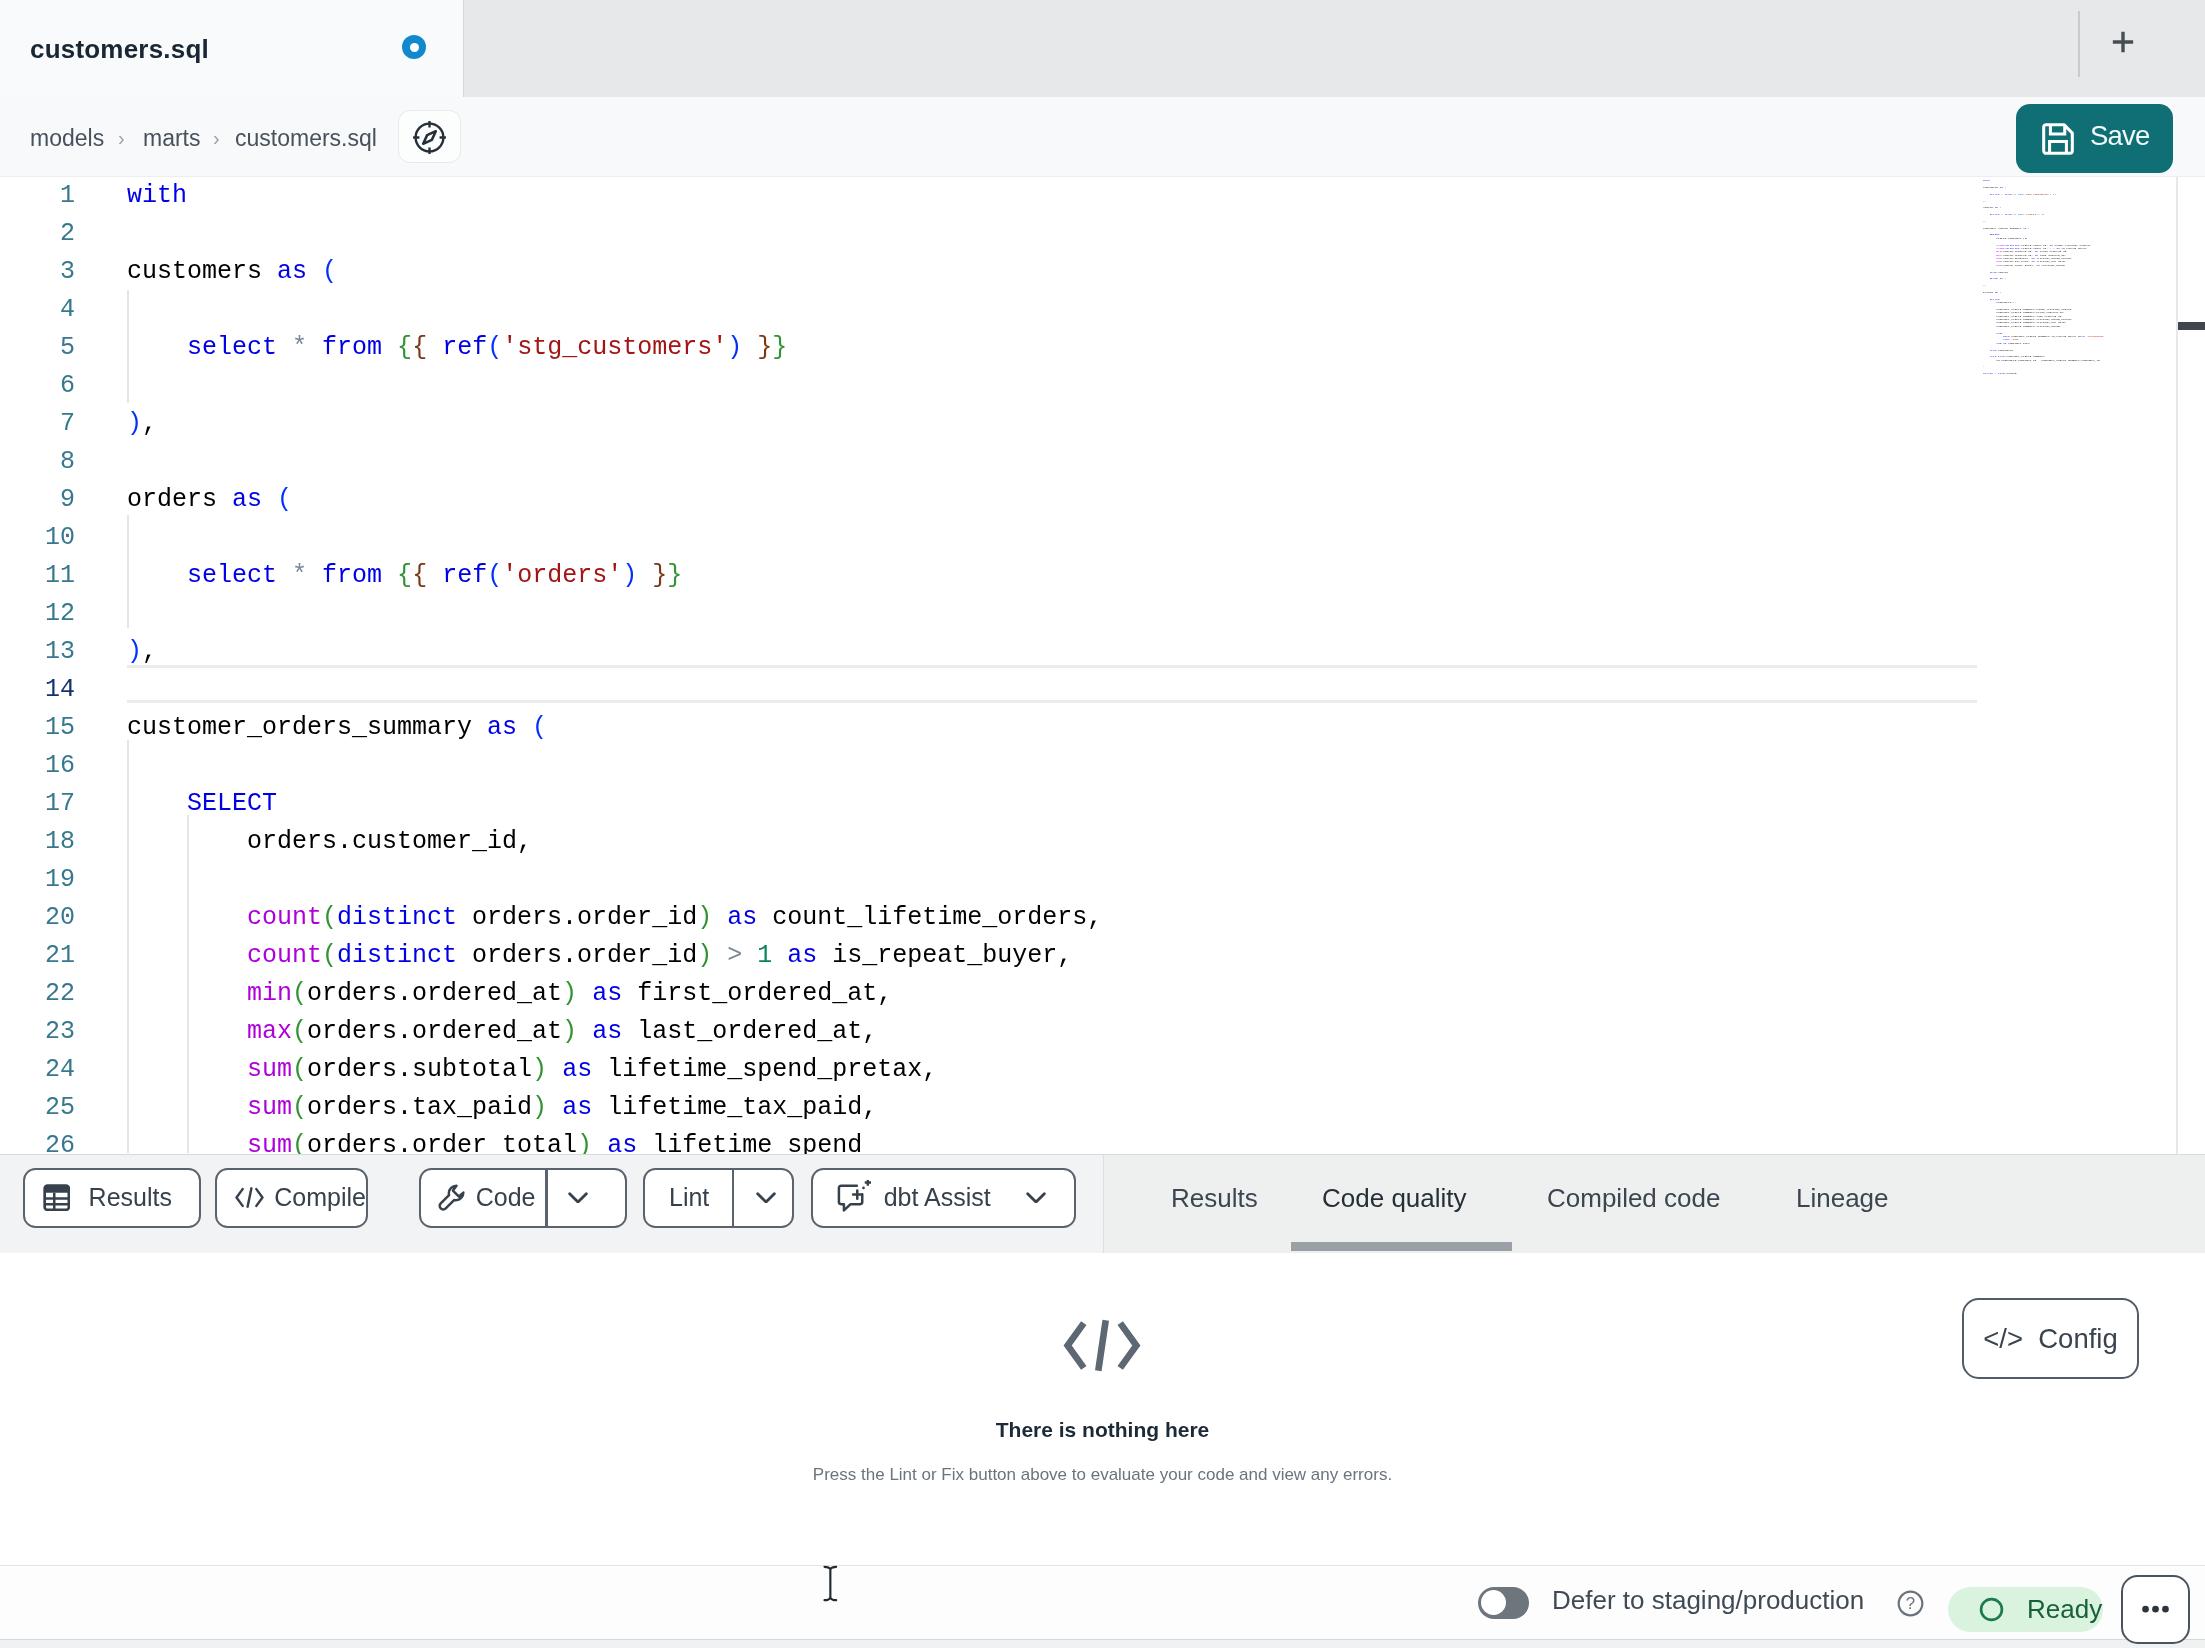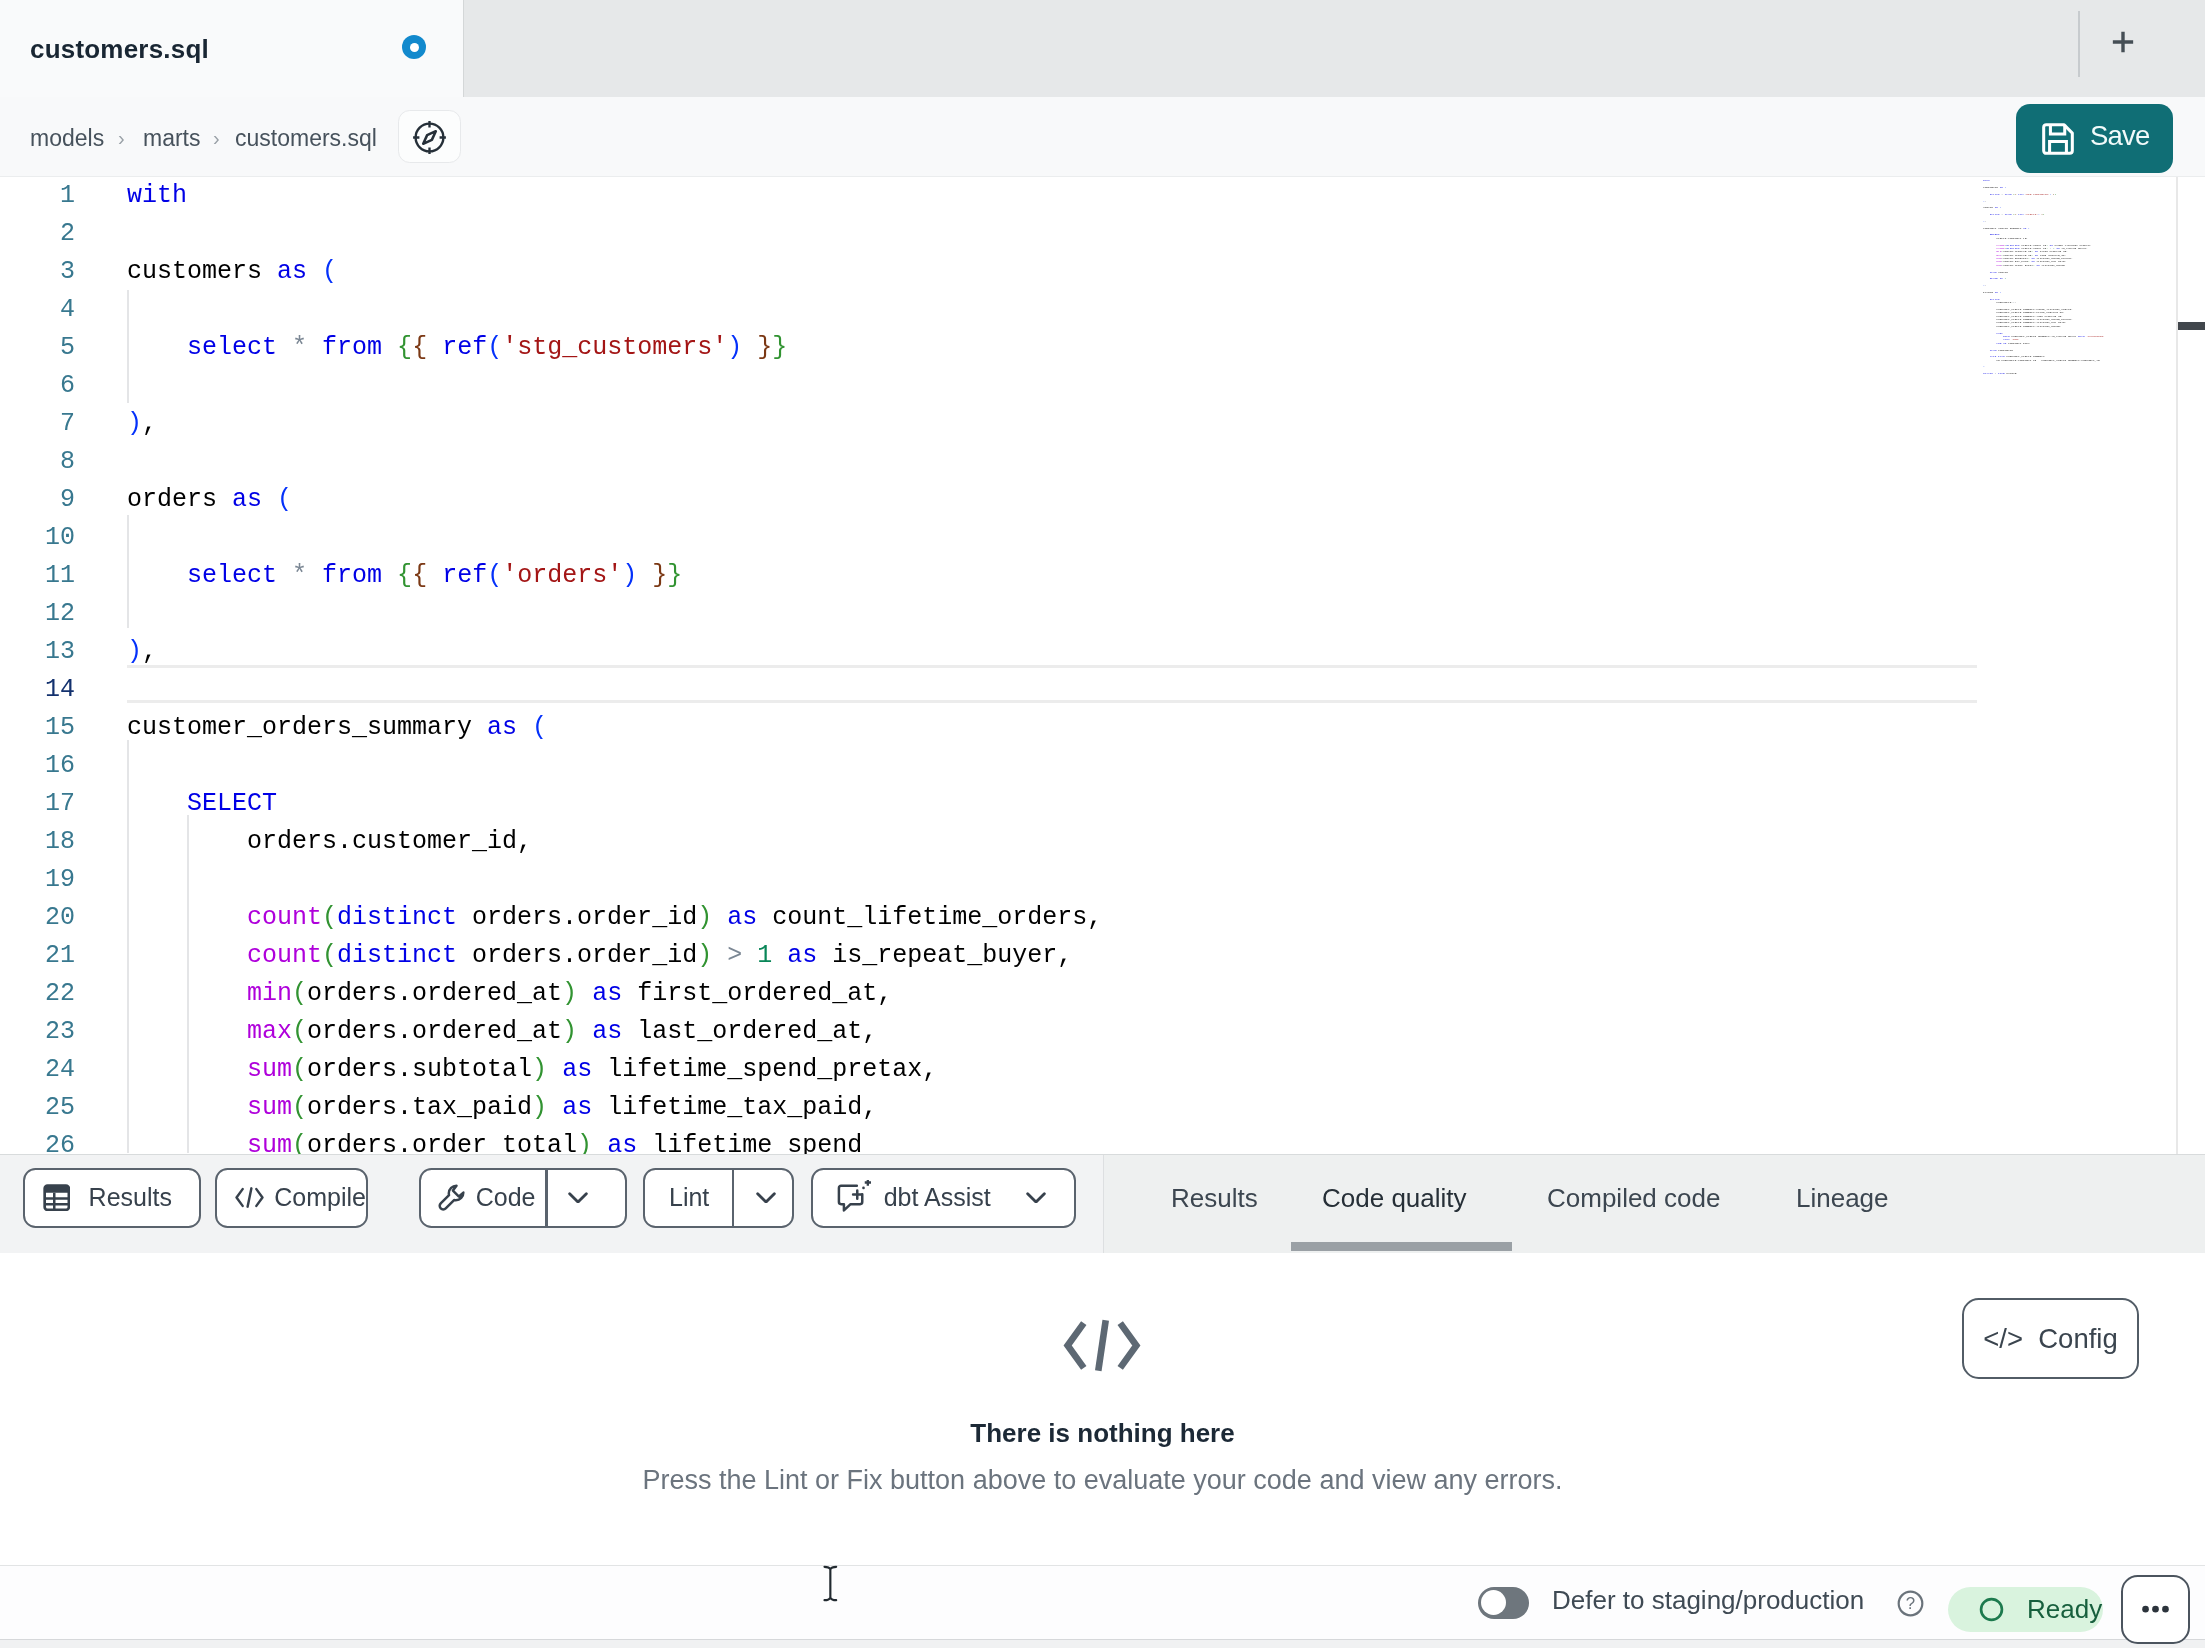--- a/index.html
+++ b/index.html
@@ -50,22 +50,22 @@
   .btn { position:absolute; top:12.5px; height:60px; background:#fff; border:2.5px solid #5a636d; border-radius:12.5px;
          display:flex; align-items:center; color:#37414c; font-size:25px; }
   .btn .divider { width:2.5px; height:100%; background:#5a636d; }
   .tabtxt { position:absolute; top:28px; font-size:26px; color:#3c4650; }
   #cq-underline { left:1291px; top:87px; width:221px; height:9.2px; background:#9aa0a5; }
 
   
   #results { left:0; top:1253px; width:2205px; height:312px; background:#fff; }
   #configbtn { left:1962px; top:45px; width:177px; height:81px; border:2.5px solid #525c66; border-radius:16.7px; background:#fff;
                display:flex; align-items:center; justify-content:center; color:#3a444e; font-size:27.5px; }
-  #emptytitle { left:0; top:165px; width:2205px; text-align:center; font-size:26px; font-weight:bold; color:#1c2936; }
-  #emptysub { left:0; top:212px; width:2205px; text-align:center; font-size:27px; color:#6b747e; }
+  #emptytitle { left:0; top:165px; width:2205px; text-align:center; font-size:21px; font-weight:bold; color:#1c2936; }
+  #emptysub { left:0; top:212px; width:2205px; text-align:center; font-size:17px; color:#6b747e; }
 
   
   #statusbar { left:0; top:1565px; width:2205px; height:83px; background:#fdfdfe; border-top:1.7px solid #e2e4e5; }
   #statusbar .bottomedge { position:absolute; left:0; top:73px; width:2205px; height:10px; background:#f0f1f2; border-top:1.7px solid #d6d8da; }
   #toggle { left:1478px; top:21px; width:51px; height:32px; border-radius:16px; background:#6e767d; }
   #toggle:after { content:""; position:absolute; left:3.3px; top:3.3px; width:25px; height:25px; border-radius:50%; background:#fff; }
   #defertxt { left:1552px; top:19px; font-size:26px; color:#3f4a54; }
   #readypill { left:1948px; top:21px; width:155px; height:45px; border-radius:22.5px; background:#d9f3de;
                display:flex; align-items:center; color:#175f3d; font-size:26px; }
   #dotsbtn { left:2121px; top:9.2px; width:69px; height:69px; border:2.5px solid #4b545e; border-radius:16.7px; background:#fff; }

